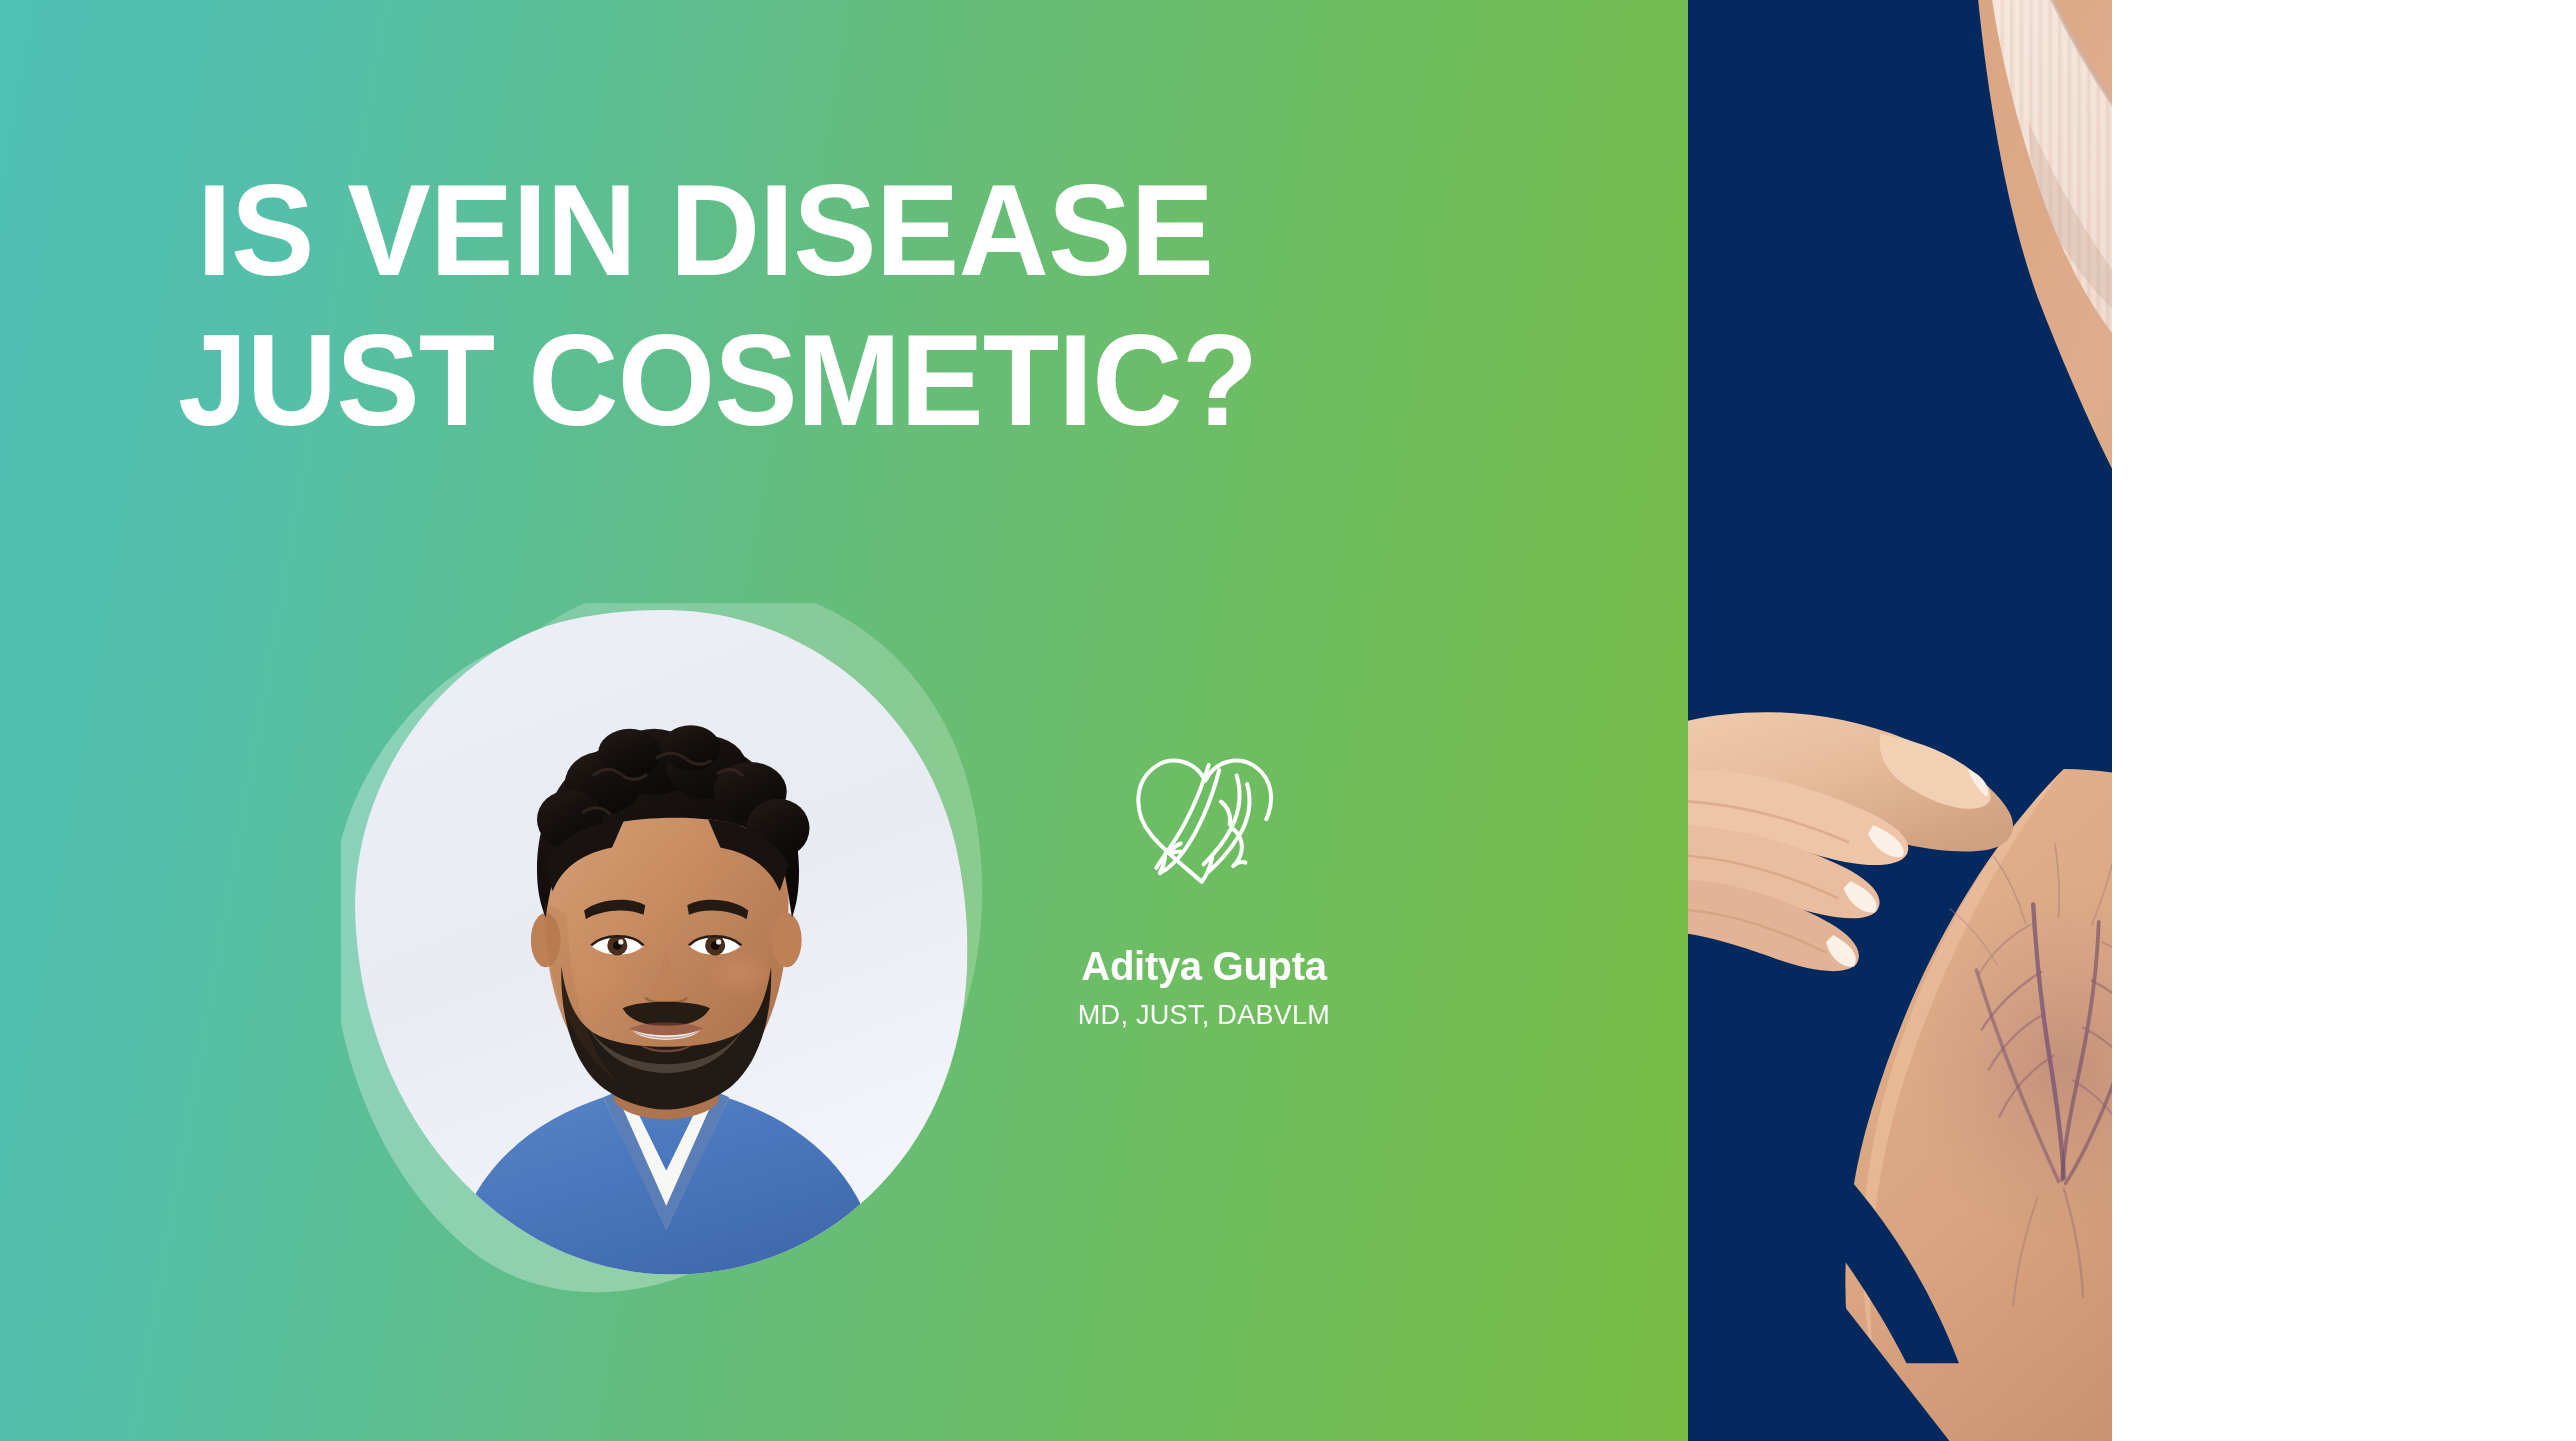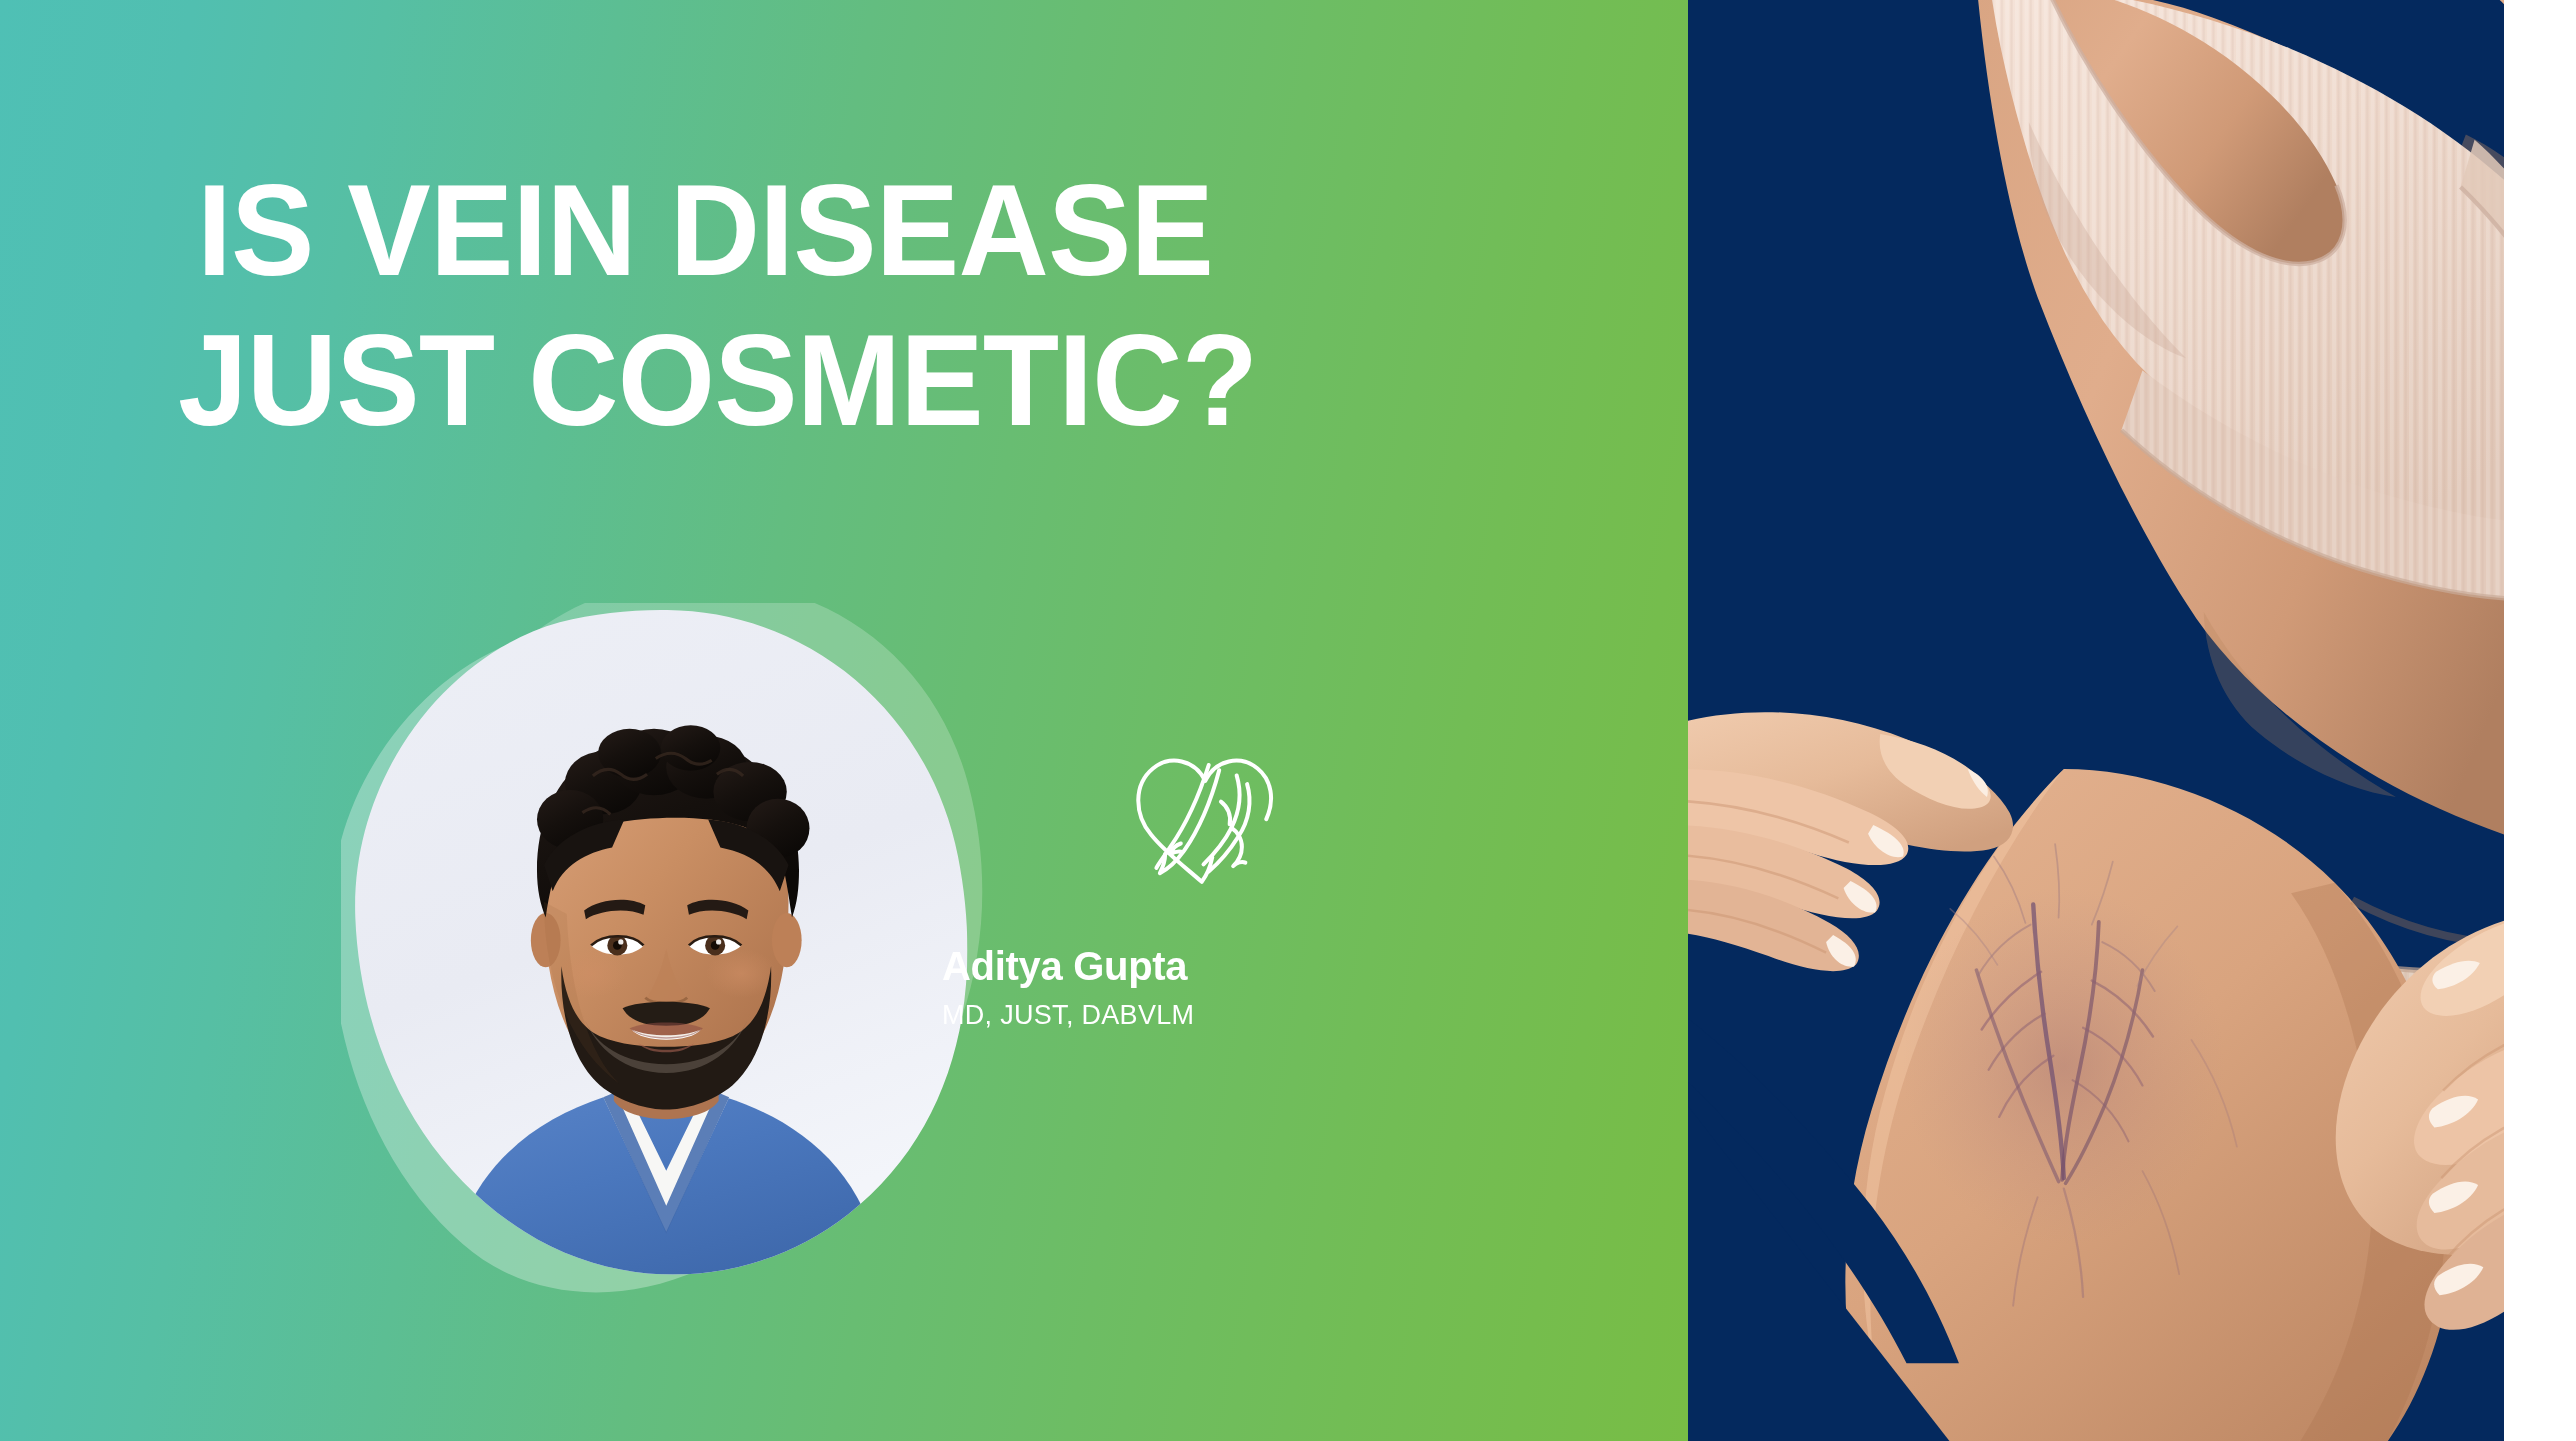--- a/index.html
+++ b/index.html
@@ -1,19 +1,19 @@
 <!DOCTYPE html>
 <html style="font-size:14px"><head>
 <meta charset="utf-8">
 <style>
   * { margin:0; padding:0; box-sizing:border-box; }
   html,body { width:2576px; height:1442px; overflow:hidden; background:#fff; }
   body { font-family:"Liberation Sans", sans-serif; }
 
-  .canvas { position:relative; width:2504px; height:1442px; overflow:hidden; }
+  .canvas { position:relative; width:2112px; height:1442px; overflow:hidden; }
 
   
   .left-panel {
     position:absolute; left:0; top:0; width:1688px; height:1442px;
     background:linear-gradient(100deg,
       #4fc0b5 0%,
       #51bfb0 10%,
       #56bfa4 20%,
       #5cbe93 32%,
       #63bd80 45%,
@@ -49,21 +49,21 @@
   }
   .blob-svg { position:absolute; left:0; top:0; width:647px; height:690px; }
 
   
   .brand-logo {
     position:absolute; left:1125px; top:744px; width:157px; height:144px;
   }
 
   
   .name-block {
-    position:absolute; left:942px; top:944px; width:524px; 
+    position:absolute; left:942px; top:944px; width:524px; text-align:center;
   }
   .doctor-name {
     font-family:"Liberation Sans", sans-serif;
     font-weight:700; font-size:40px; color:#ffffff;
     letter-spacing:-0.3px; line-height:1.1;
   }
   .doctor-creds {
     margin-top:12.2px;
     font-family:"Liberation Sans", sans-serif;
     font-weight:300; font-size:27px; color:#ffffff;

